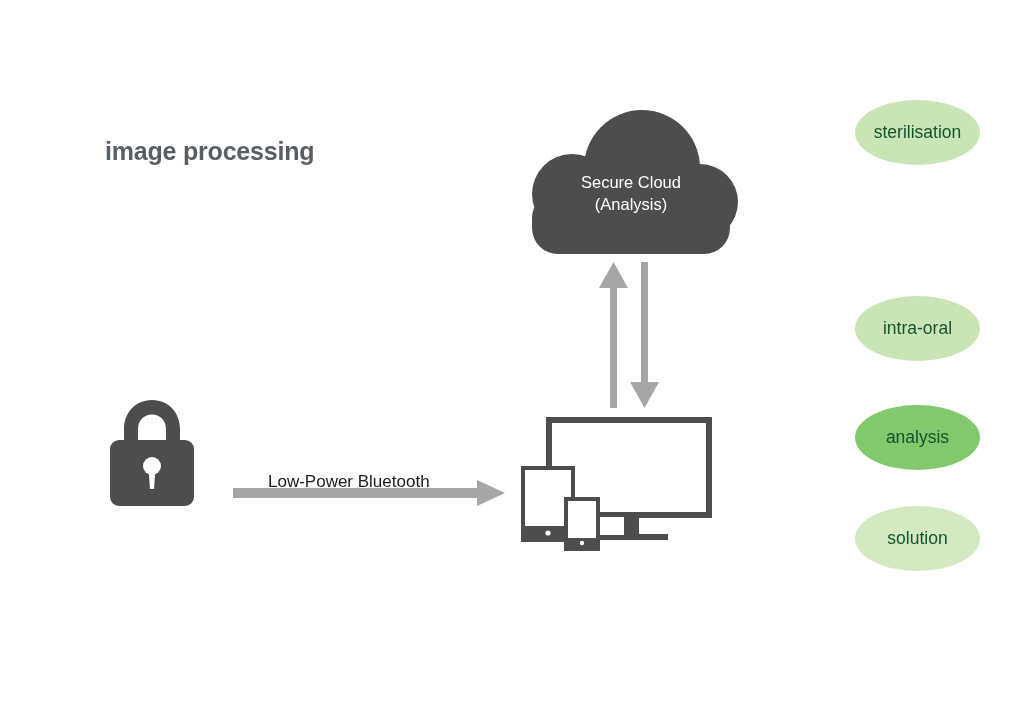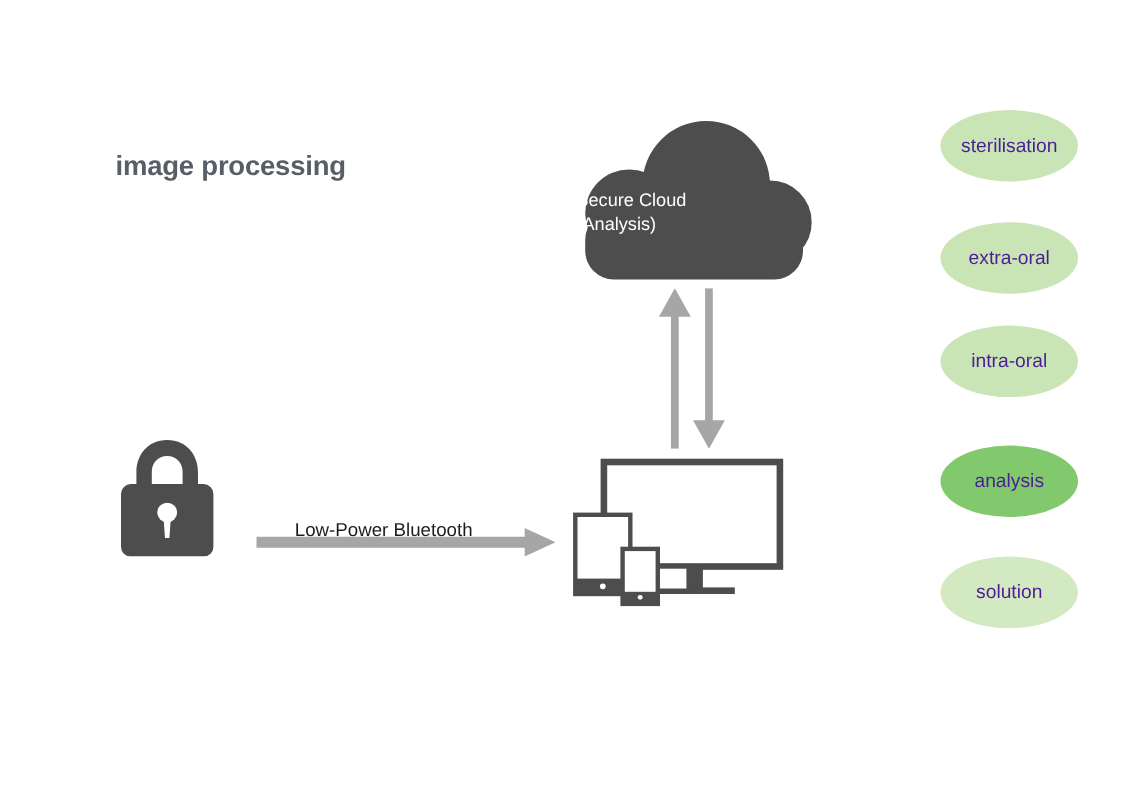--- a/index.html
+++ b/index.html
@@ -34,36 +34,36 @@
   .bt-arrow{position:absolute;left:233px;top:480px;width:272px;height:26px;}
   .bt-label{
     position:absolute;left:268px;top:472px;
     font-size:17px;color:#1b1b1b;white-space:nowrap;
   }
 
   
   .cloud-wrap{position:absolute;left:524px;top:106px;width:214px;height:152px;}
   .cloud-text{
     position:absolute;left:524px;top:172px;width:214px;
-    color:#ffffff;font-size:16.5px;line-height:1.32;
+    text-align:center;color:#ffffff;font-size:16.5px;line-height:1.32;
     pointer-events:none;
   }
 
   
   .v-arrows{position:absolute;left:592px;top:262px;width:74px;height:146px;}
 
   
   .devices{position:absolute;left:516px;top:416px;width:210px;height:136px;}
 
   
   .pill{
     position:absolute;left:855px;width:125px;height:65px;
     border-radius:50%;
     display:flex;align-items:center;justify-content:center;
-    color:#4c1d95;font-size:17.5px;
+    color:#14532d;font-size:17.5px;
     box-sizing:border-box;
   }
   .pill span{pointer-events:none;}
 </style>
 </head>
 <body>
 
 <div class="stage">
 
   <div class="text-block">
@@ -141,23 +141,20 @@
           <rect x="50" y="122" width="32" height="11" fill="#4d4d4d" stroke="none"></rect>
           <circle cx="66" cy="127" r="2.2" fill="#ffffff" stroke="none"></circle>
         </g>
       </g>
     </svg>
   </div>
 
   <div class="pill" style="top:100px;background:#c9e5b5;">
     <span>sterilisation</span>
   </div>
-  <div class="pill" style="top:202px;background:#c9e5b5;">
-    <span>extra-oral</span>
-  </div>
   <div class="pill" style="top:296px;background:#c9e5b5;">
     <span>intra-oral</span>
   </div>
   <div class="pill" style="top:405px;background:#81c96c;">
     <span>analysis</span>
   </div>
   <div class="pill" style="top:506px;background:#d3e9c2;">
     <span>solution</span>
   </div>
 

